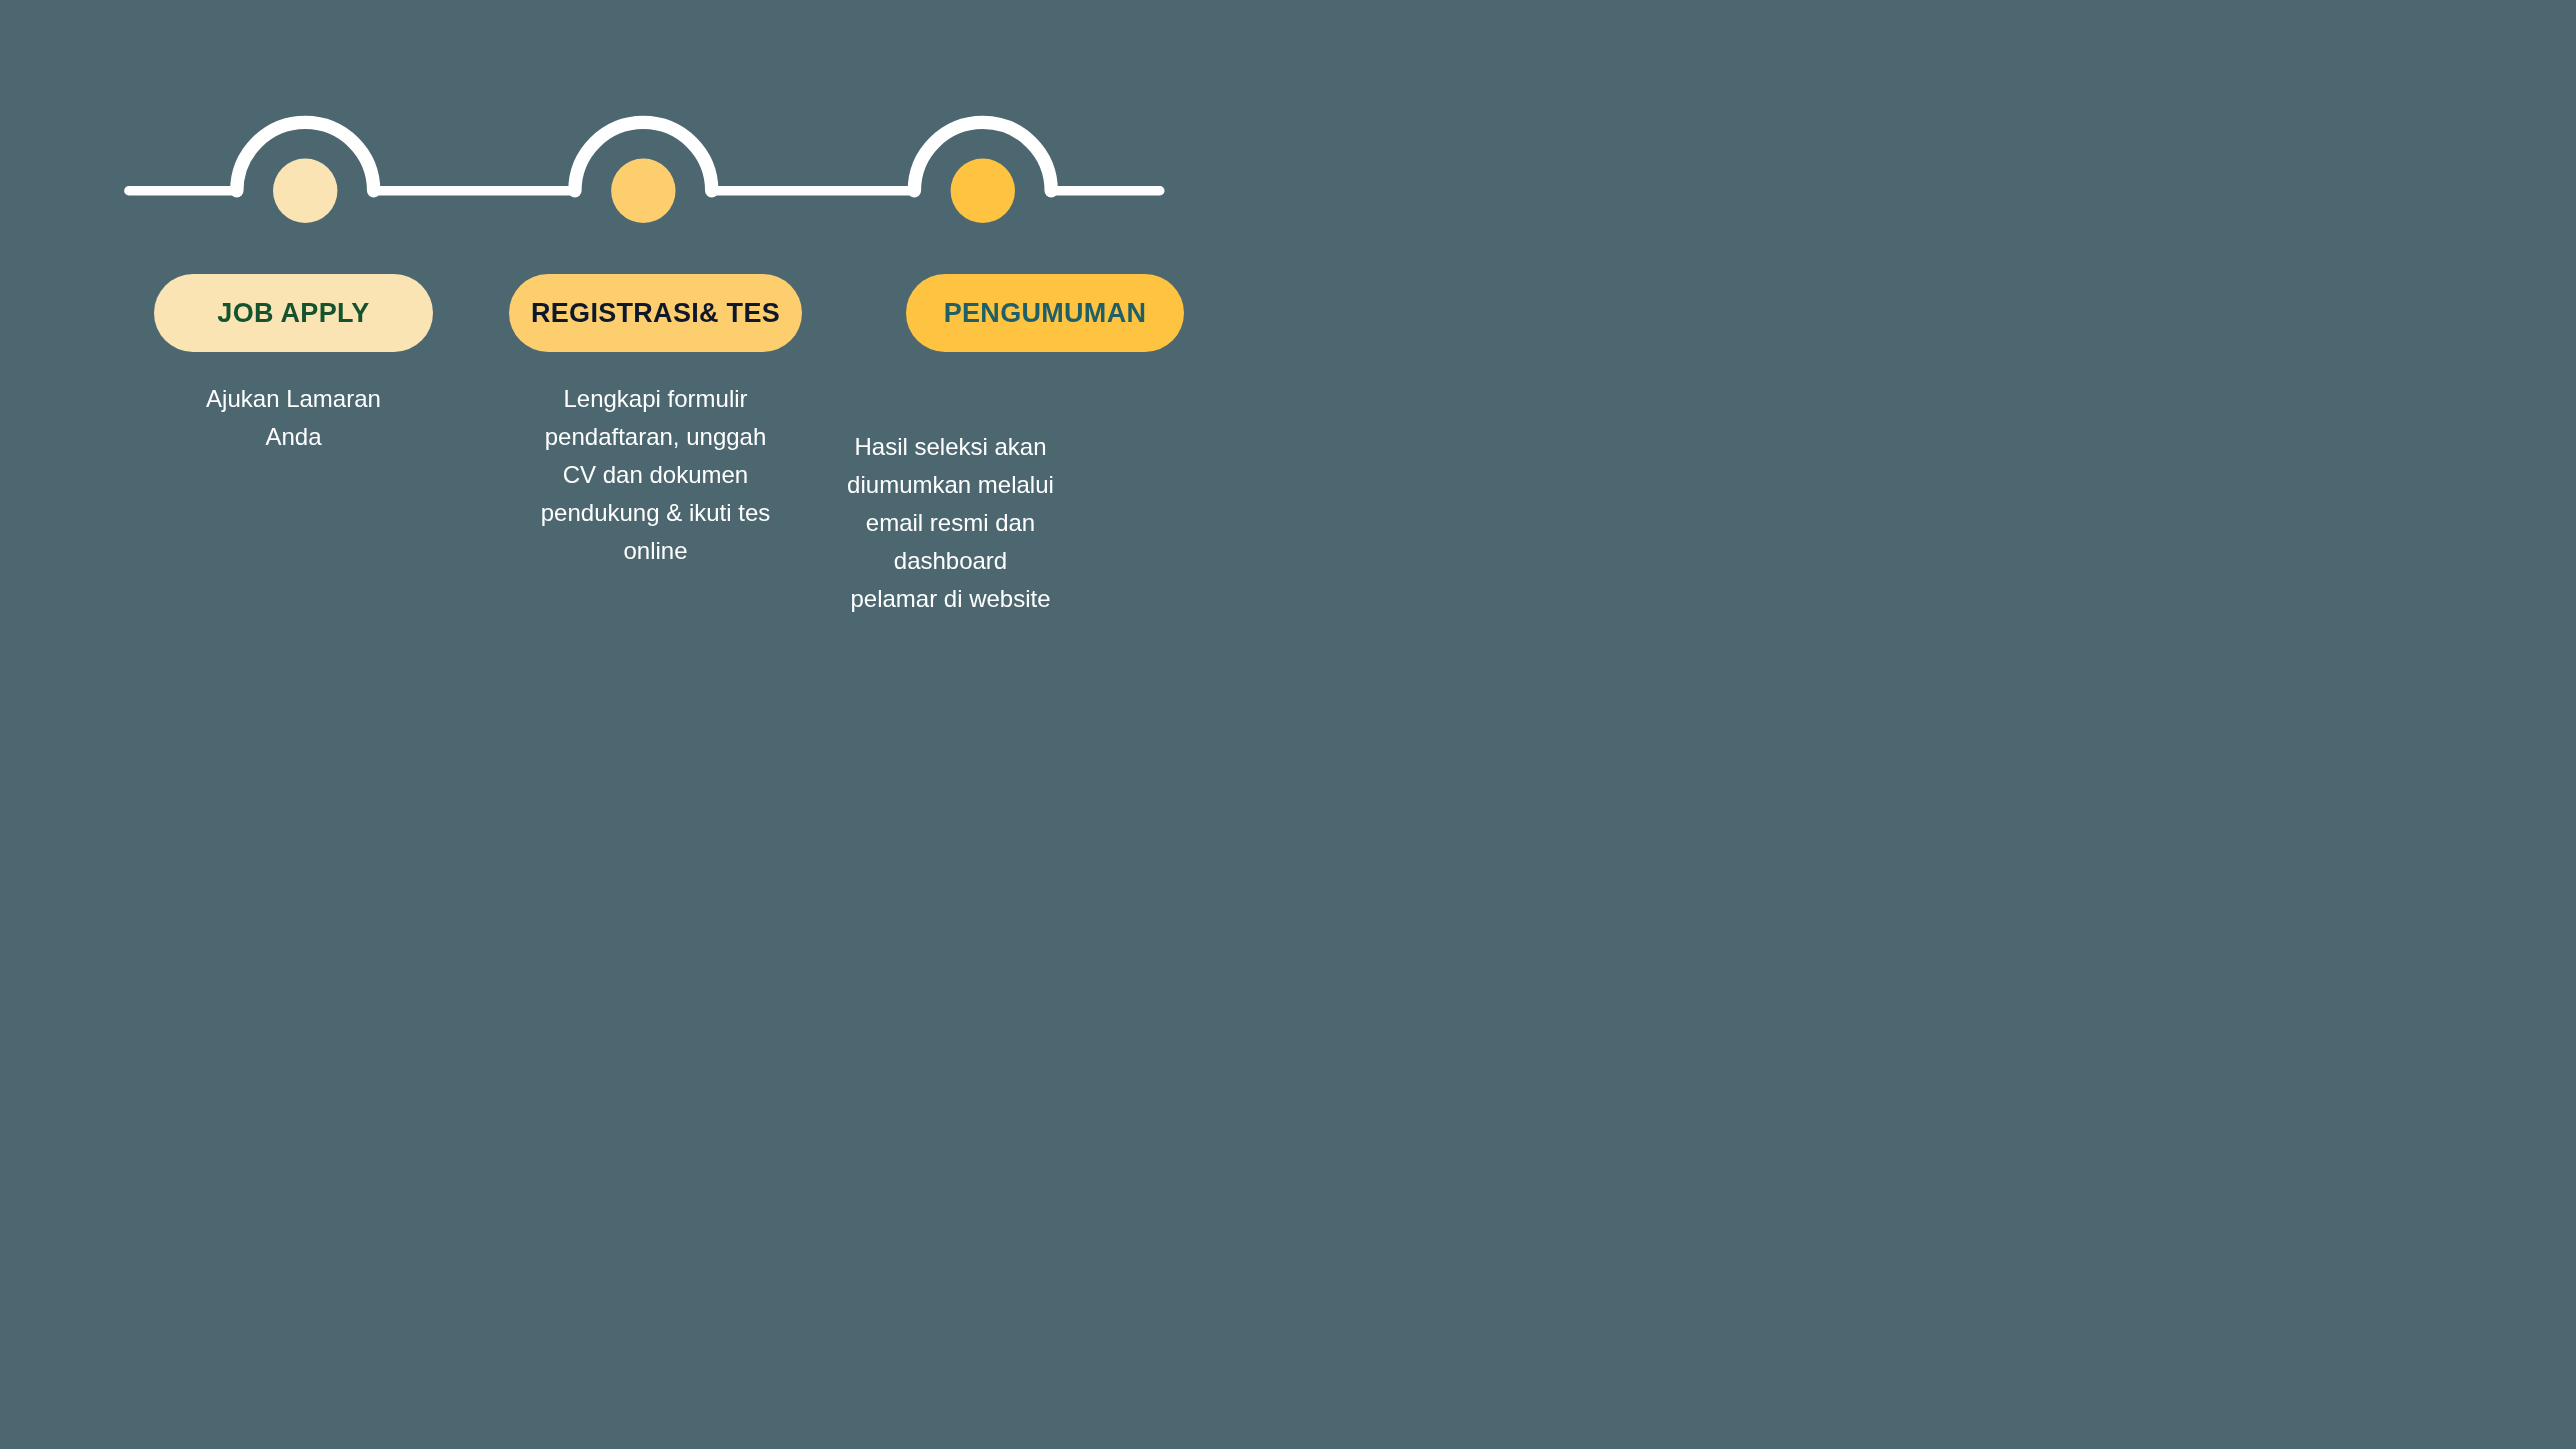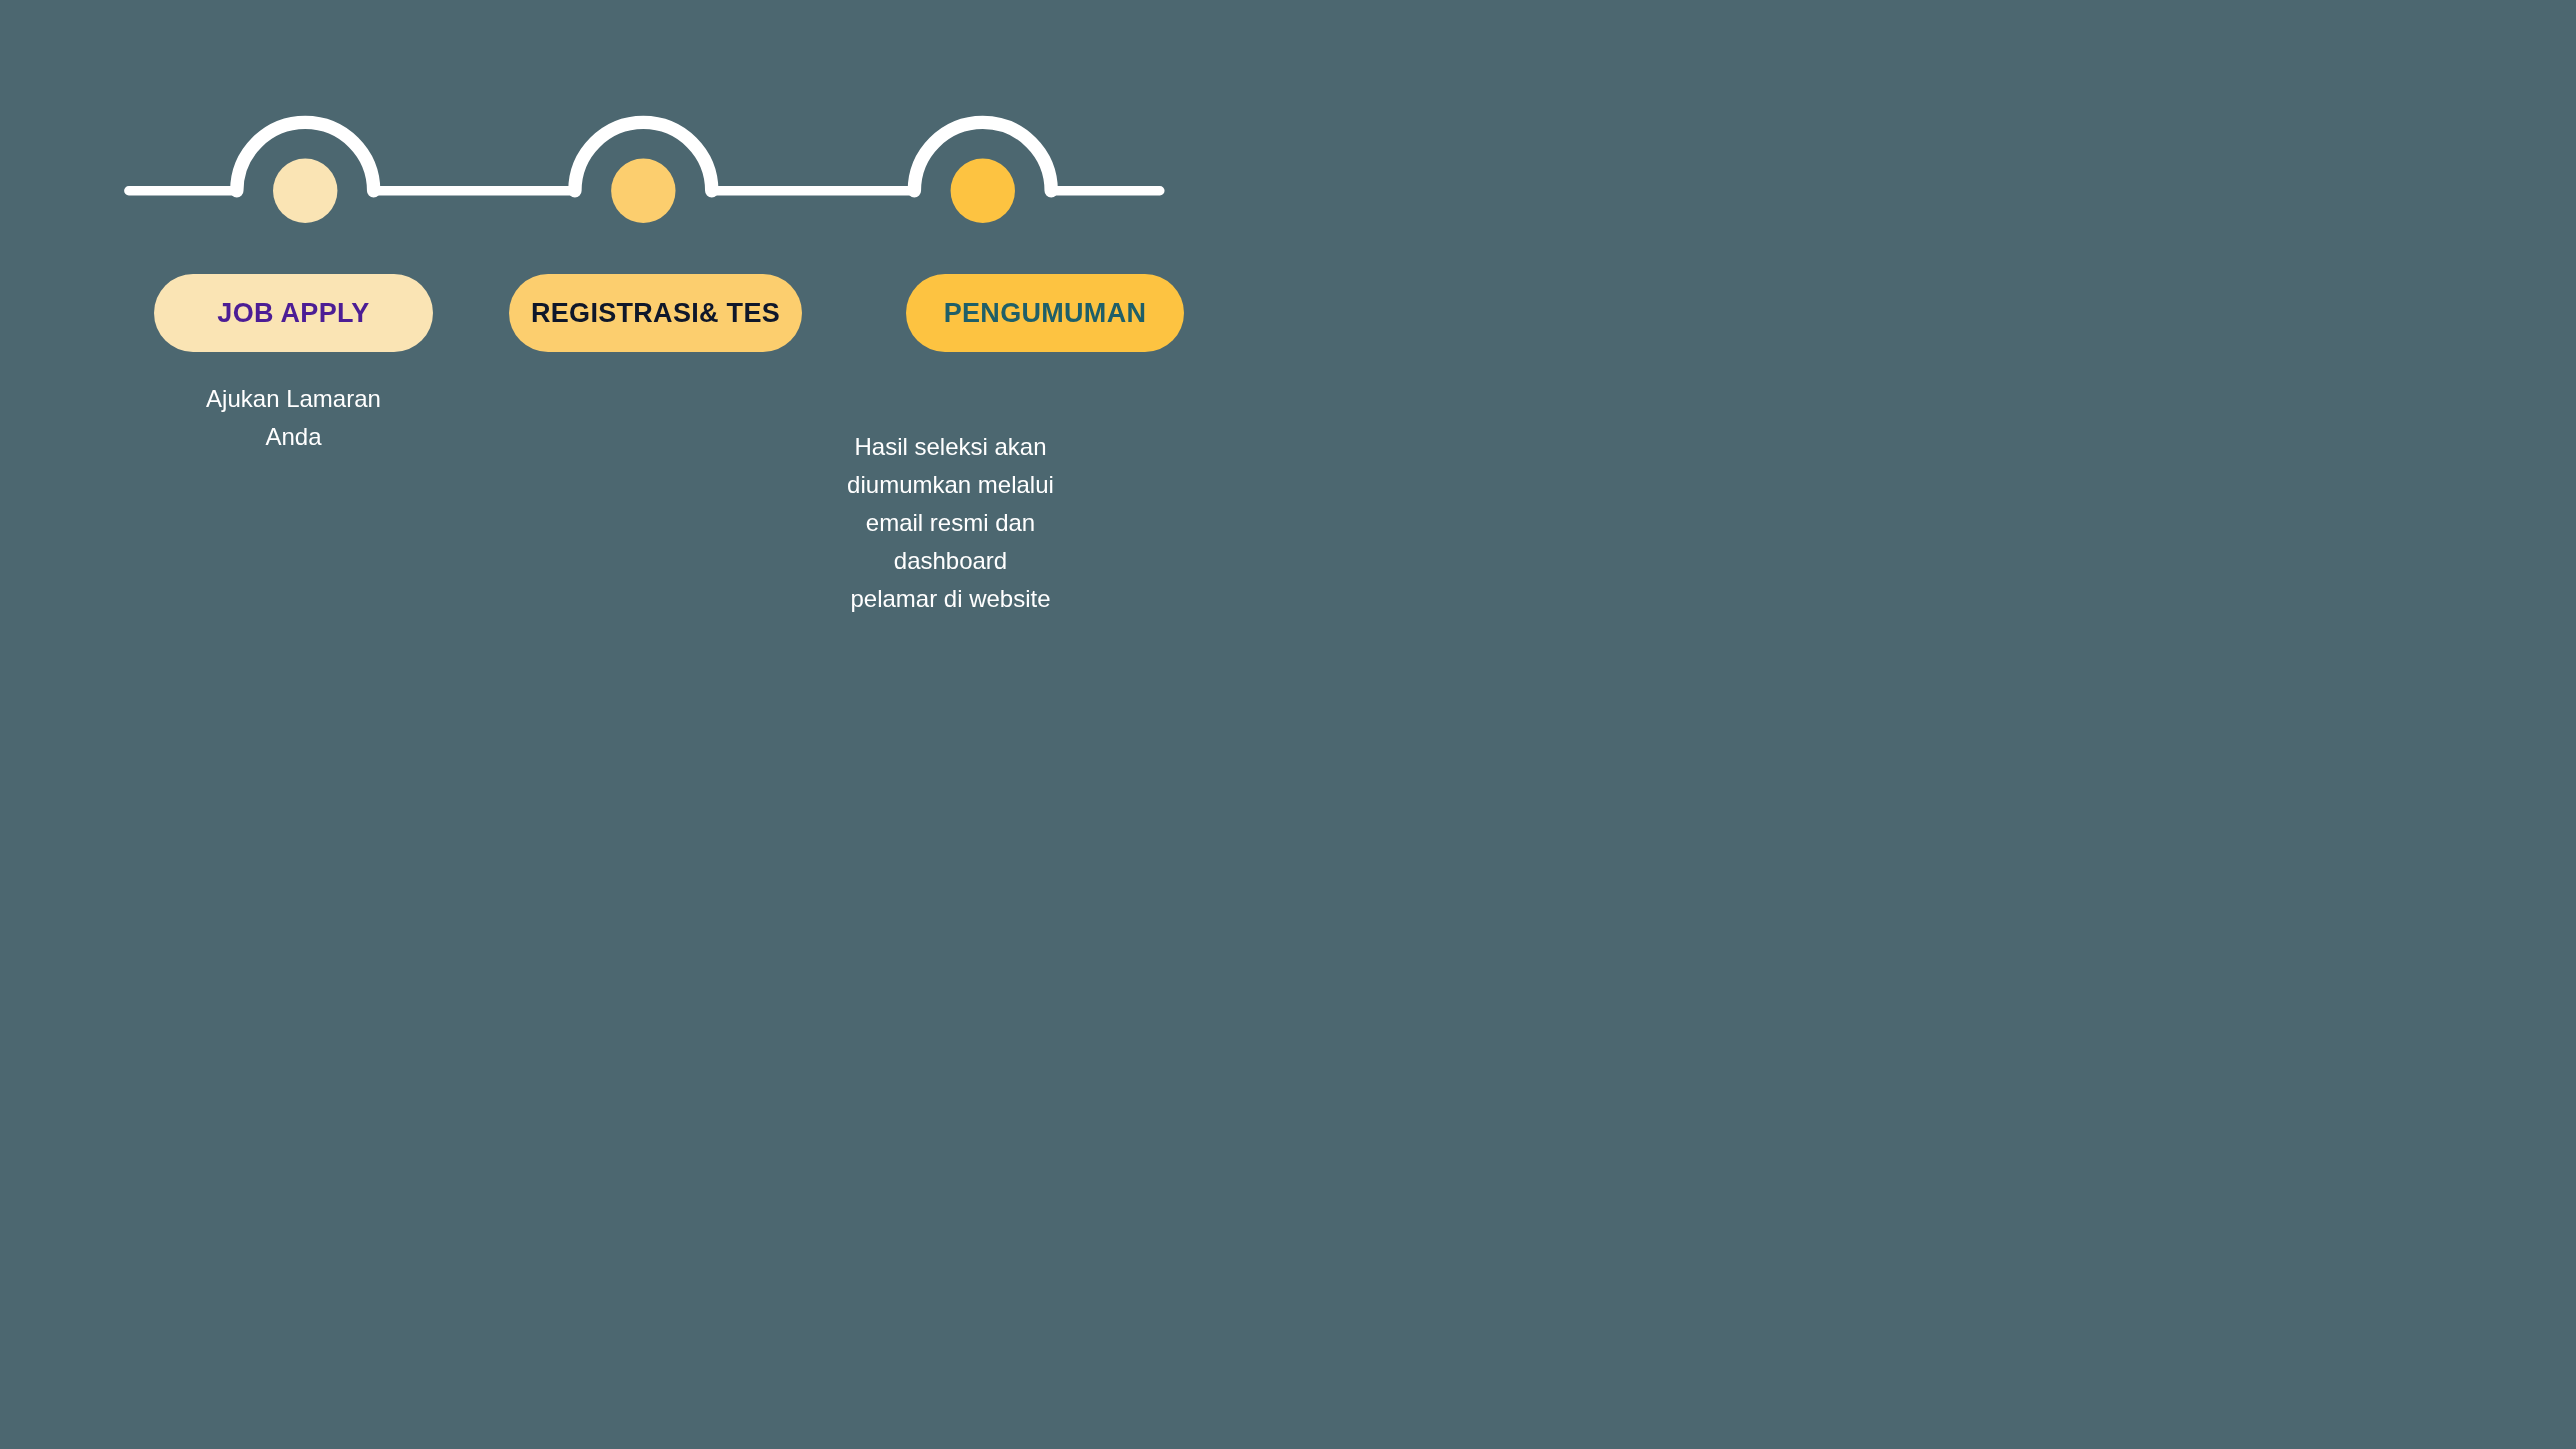--- a/index.html
+++ b/index.html
@@ -76,34 +76,39 @@
     <path class="baseline" d="M192 284 H353 M557 284 H857 M1061 284 H1363 M1567 284 H1729"></path>
     <path class="arc" d="M353 284 A102 102 0 0 1 557 284"></path>
     <path class="arc" d="M857 284 A102 102 0 0 1 1061 284"></path>
     <path class="arc" d="M1363 284 A102 102 0 0 1 1567 284"></path>
     <circle cx="455" cy="284" r="48" fill="#FAE4B4"></circle>
     <circle cx="959" cy="284" r="48" fill="#FCCE6E"></circle>
     <circle cx="1465" cy="284" r="48" fill="#FDC341"></circle>
   </svg>
 
   <div class="pill pill-1" style="background-color: rgb(250, 228, 180);">
-    <span class="pill-label" style="color: #4c1d95;">JOB APPLY</span>
+    <span class="pill-label" style="color: #14532d;">JOB APPLY</span>
   </div>
 
   <div class="pill pill-2" style="background-color: rgb(252, 206, 110);">
     <span class="pill-label" style="color: #0f172a;">REGISTRASI&amp; TES</span>
   </div>
 
   <div class="pill pill-3" style="background-color: rgb(253, 195, 65);">
     <span class="pill-label" style="color: rgb(31, 95, 104);">PENGUMUMAN</span>
   </div>
 
   <div class="desc desc-1">Ajukan Lamaran
 Anda</div>
 
+  <div class="desc desc-2">Lengkapi formulir
+pendaftaran, unggah
+CV dan dokumen
+pendukung &amp; ikuti tes
+online</div>
 
   <div class="desc desc-3">Hasil seleksi akan
 diumumkan melalui
 email resmi dan
 dashboard
 pelamar di website</div>
 
 </div>
 
 

